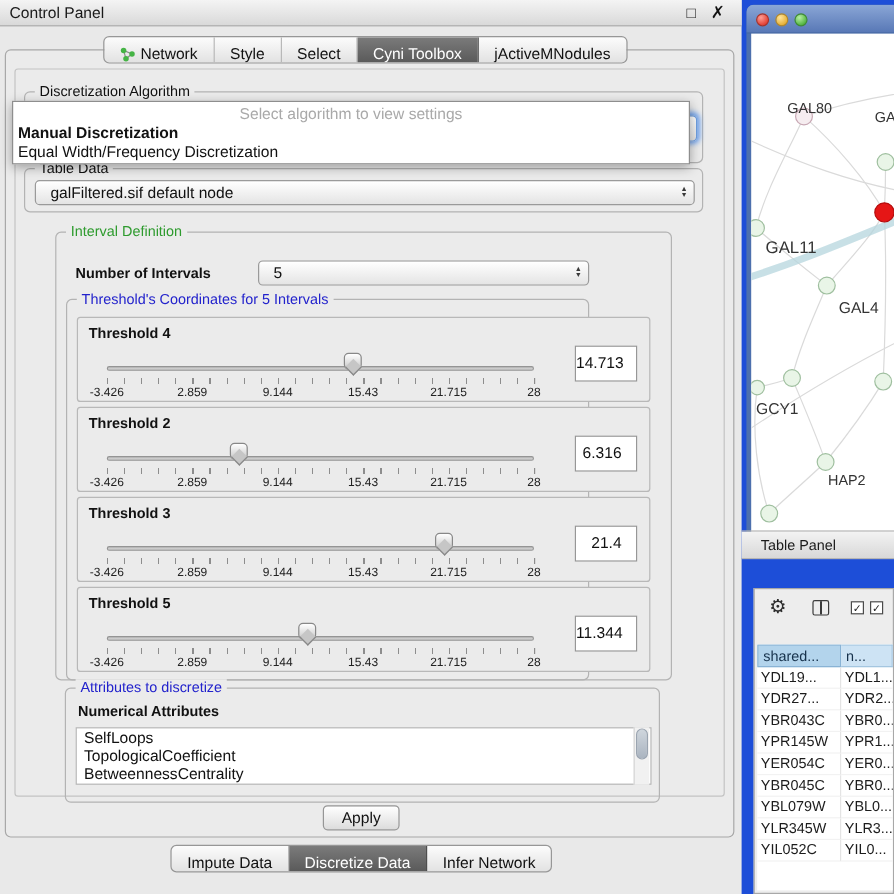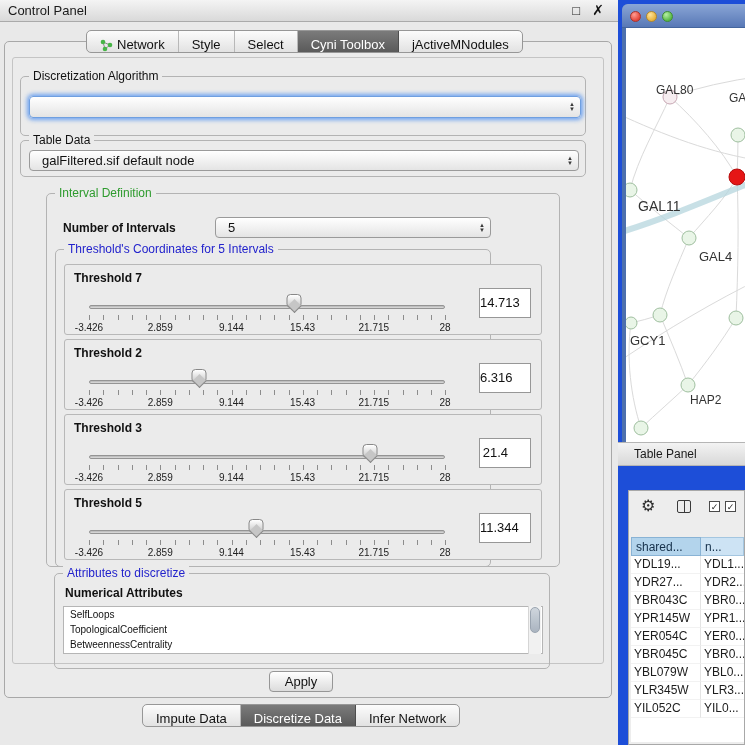--- a/index.html
+++ b/index.html
@@ -61,27 +61,27 @@
   .thumb{position:absolute;top:3px;width:15px;height:14px;transform:translateX(-50%);
     background:linear-gradient(#ffffff,#c9c9c9);border:1px solid #888;border-radius:4px;z-index:2;}
   .thumb::after{content:"";position:absolute;left:50%;bottom:-4px;width:9px;height:9px;
     transform:translateX(-50%) rotate(45deg);background:#c6c6c6;
     border-right:1px solid #888;border-bottom:1px solid #888;z-index:-1;}
   .ticks{position:absolute;left:0;top:24px;width:357px;height:5px;
     background-image:repeating-linear-gradient(to right,#8d8d8d 0,#8d8d8d 1px,transparent 1px,transparent 14.25px);}
   .scale-row{position:absolute;left:0;top:31px;width:356px;height:12px;}
   .scale-num{position:absolute;top:0;transform:translateX(-50%);font-size:10px;color:#222;white-space:nowrap;}
   .value-box{position:absolute;right:10px;top:23px;width:52px;height:30px;background:#fff;
-    border:1px solid #979797;font-size:13px;line-height:28px;text-align:right;padding-right:22px;color:#111;}
+    border:1px solid #979797;font-size:13px;line-height:28px;text-align:right;padding-right:12px;color:#111;}
 
   
   .attrs-title{position:absolute;left:10px;top:12px;font-weight:bold;font-size:12px;color:#111;}
   .attr-list{position:absolute;left:8px;top:32px;width:480px;height:48px;background:#fff;
     border:1px solid #b5b5b5;overflow:hidden;}
-  .attr-item{font-size:10px;line-height:15px;padding-left:6px;color:#111;}
+  .attr-item{font-size:13px;line-height:15px;padding-left:6px;color:#111;}
   .list-scrollbar{position:absolute;right:0;top:0;width:13px;height:100%;background:#f1f1f1;border-left:1px solid #d5d5d5;}
   .list-thumb{position:absolute;left:1px;top:1px;width:10px;height:26px;border-radius:5px;
     background:linear-gradient(#cfd6dd,#aab4c0);border:1px solid #9aa4b0;}
 
   .apply-btn{position:absolute;left:269px;top:671px;width:64px;height:21px;
     background:linear-gradient(#ffffff,#dcdcdc);border:1px solid #969696;border-radius:4px;
     font-size:13px;color:#111;text-align:center;line-height:19px;}
 
   
   .net-window{position:absolute;left:622px;top:4px;width:140px;height:447px;background:#4d70ad;
@@ -163,20 +163,25 @@
     <div class="group" style="left:20px;top:76px;width:566px;height:60px;">
       <span class="glabel">Discretization Algorithm</span>
       <div class="combo focused" style="left:8px;top:19px;width:552px;height:22px;z-index:4;">
         <span class="stepper">
           <span>▲</span>
             <span>▼</span>
         </span>
       </div>
     </div>
 
+    <div class="popup">
+      <div class="popup-head">Select algorithm to view settings</div>
+      <div class="popup-item bold">Manual Discretization</div>
+      <div class="popup-item">Equal Width/Frequency Discretization</div>
+    </div>
 
     <div class="group" style="left:20px;top:140px;width:566px;height:37px;">
       <span class="glabel">Table Data</span>
       <div class="combo" style="left:8px;top:9px;width:550px;height:21px;">
         <span>galFiltered.sif default node</span>
         <span class="stepper">
           <span>▲</span>
             <span>▼</span>
         </span>
       </div>
@@ -191,21 +196,21 @@
         <span class="stepper">
           <span>▲</span>
             <span>▼</span>
         </span>
       </div>
 
       <div class="group" style="left:8px;top:55px;width:436px;height:318px;">
         <span class="glabel blue">Threshold's Coordinates for 5 Intervals</span>
 
         <div class="threshold-panel" style="top:14px;">
-          <div class="th-label">Threshold 7</div>
+          <div class="th-label">Threshold 4</div>
           <div class="slider">
             <div class="track"></div>
             <div class="thumb" style="left: 57.7197%;"></div>
             <div class="ticks"></div>
             <div class="scale-row">
                 <span class="scale-num" style="left: 0%;">-3.426</span>
                 <span class="scale-num" style="left: 20%;">2.859</span>
                 <span class="scale-num" style="left: 40%;">9.144</span>
                 <span class="scale-num" style="left: 60%;">15.43</span>
                 <span class="scale-num" style="left: 80%;">21.715</span>

